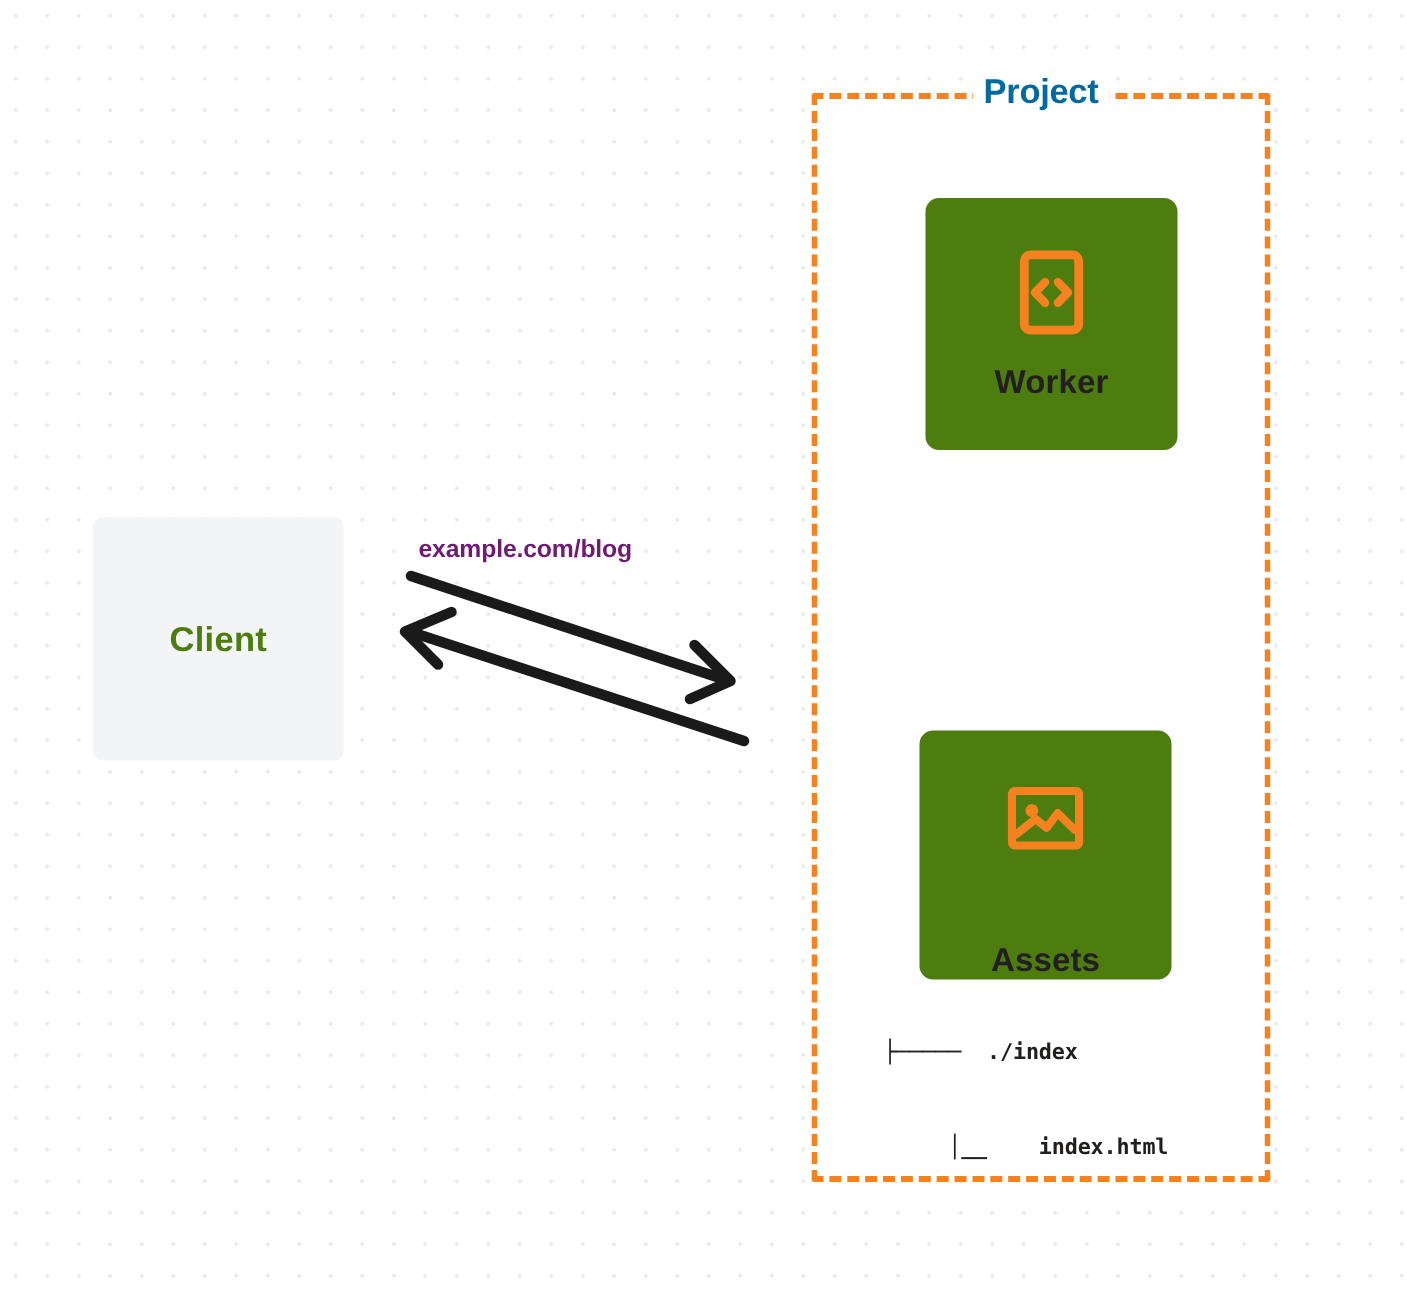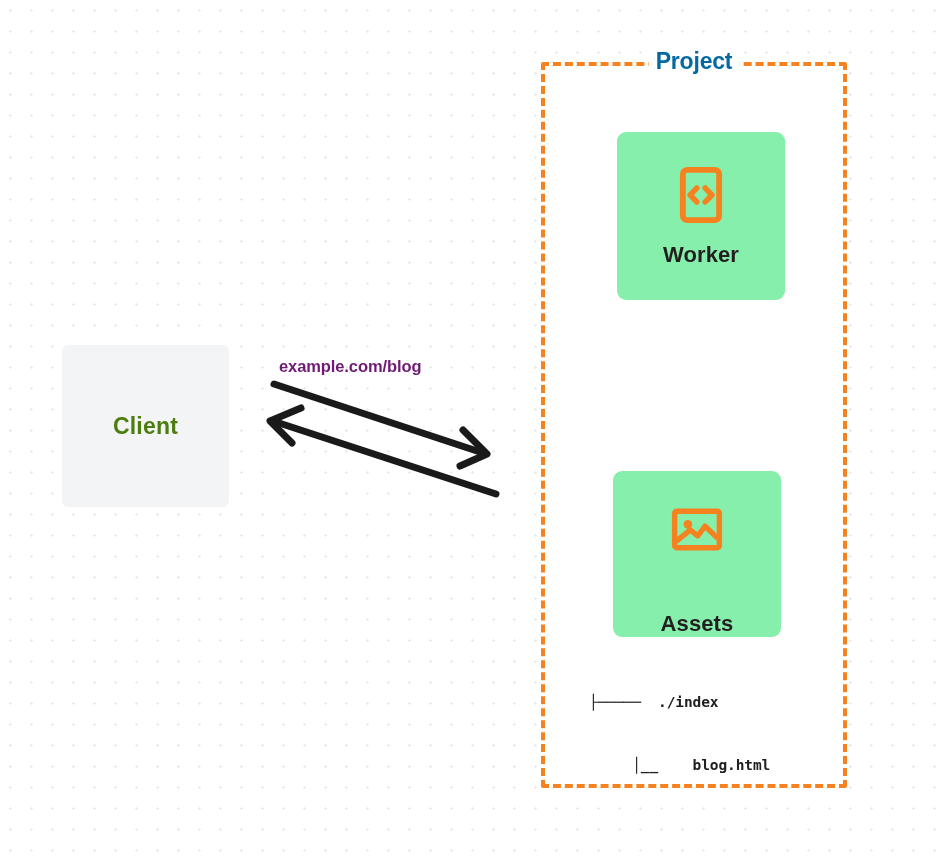--- a/index.html
+++ b/index.html
@@ -89,21 +89,21 @@
     font-weight: 700;
     color: #0369a1;
     white-space: nowrap;
     letter-spacing: -0.2px;
   }
 
   
   .card {
     position: absolute;
     width: 168px;
-    background: #86efac;
+    background: #4d7c0f;
     border-radius: 9px;
     display: flex;
     flex-direction: column;
     align-items: center;
   }
   .card-worker { left: 613px; top: 128px; height: 168px; padding-top: 31px; }
   .card-assets { left: 609px; top: 483px; height: 166px; padding-top: 29px; }
 
   .card-icon {
     width: 64px;
@@ -162,30 +162,30 @@
 
     <div class="card card-worker" style="left:72px; top:66px;">
       <svg class="card-icon" viewBox="0 0 24 24">
         <rect x="5.2" y="2.6" width="13.6" height="18.8" rx="1.6" fill="none" stroke="#f6821f" stroke-width="2.2"></rect>
         <polyline points="10.4,9.4 7.9,12 10.4,14.6" fill="none" stroke="#f6821f" stroke-width="2.1" stroke-linecap="round" stroke-linejoin="round"></polyline>
         <polyline points="13.6,9.4 16.1,12 13.6,14.6" fill="none" stroke="#f6821f" stroke-width="2.1" stroke-linecap="round" stroke-linejoin="round"></polyline>
       </svg>
       <span class="card-label">Worker</span>
     </div>
 
-    <div class="card card-assets" style="left:68px; top:405px;gap:37px;">
+    <div class="card card-assets" style="left:68px; top:421px;gap:37px;">
       <svg class="card-icon" viewBox="0 0 24 24">
         <rect x="2.9" y="4.6" width="18.2" height="14.8" rx="0.8" fill="none" stroke="#f6821f" stroke-width="2.2"></rect>
         <circle cx="8.3" cy="9.9" r="1.75" fill="#f6821f"></circle>
         <polyline points="4.0,16.4 9.3,12.2 12.3,14.6 15.3,10.6 20.0,15.2" fill="none" stroke="#f6821f" stroke-width="2.2" stroke-linecap="round" stroke-linejoin="round"></polyline>
       </svg>
       <span class="card-label">Assets</span>
     </div>
 
   </div>
 
   <div class="file-tree">
     <span class="tree-row">├─────  ./index</span>
-    <span class="tree-row">     │__    blog.html</span>
+    <span class="tree-row">     │__    index.html</span>
     
   </div>
 
 </div>
 
 </body></html>

